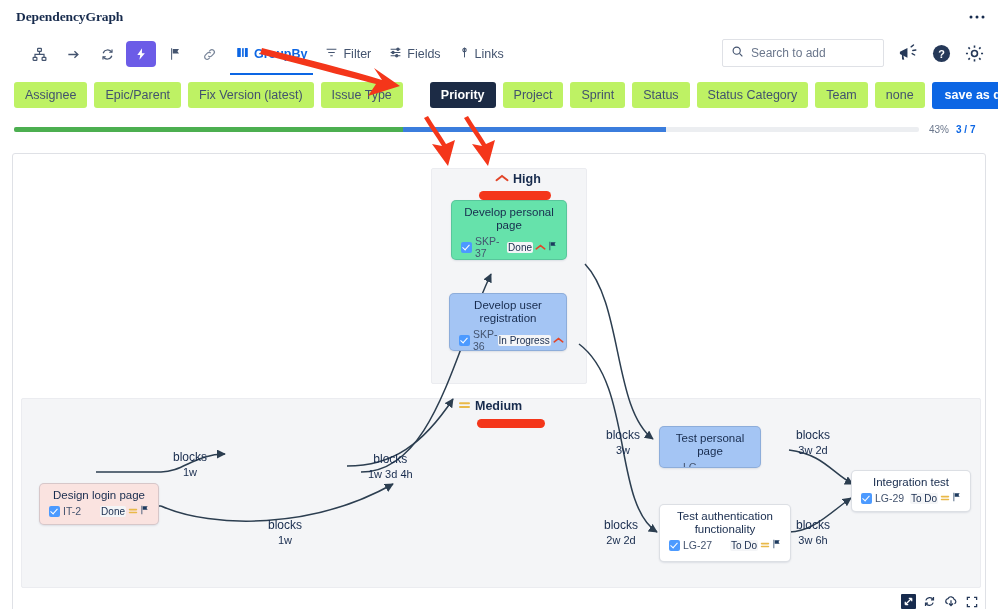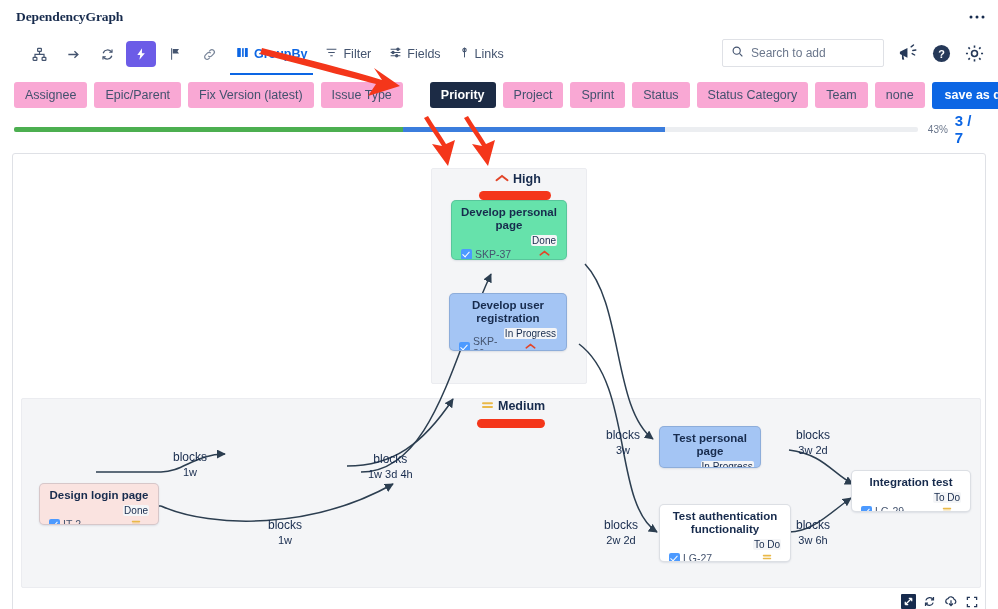--- a/index.html
+++ b/index.html
@@ -61,69 +61,69 @@
   }
   .search-box input::placeholder { color: #6b778c; }
   .hdr-icon { color: #253858; display: flex; align-items: center; }
 
   
   .tabs-row {
     position: absolute; left: 0; top: 76px; width: 998px; height: 38px;
     display: flex; align-items: center; padding-left: 14px; gap: 7px;
   }
   .tab {
-    height: 26px; padding: 0 11px; border-radius: 3px; background: #f9a8d4;
+    height: 26px; padding: 0 11px; border-radius: 3px; background: #bef264;
     display: flex; align-items: center; font-size: 12.5px; color: #42526e;
     white-space: nowrap;
   }
   .tab.selected { background: #1c2b45; color: #ffffff; font-weight: bold; margin-left: 20px; }
   .tab.primary { background: #0c66e4; color: #ffffff; font-weight: bold; height: 27px; padding: 0 13px; }
 
   
   .progress-wrap {
     position: absolute; left: 14px; top: 122px; width: 970px; height: 14px;
     display: flex; align-items: center;
   }
   .bar { position: relative; width: 905px; height: 5px; background: #eceef1; border-radius: 2px; overflow: hidden; }
   .bar-green { position: absolute; left: 0; top: 0; height: 5px; background: #4caf50; }
   .bar-blue  { position: absolute; top: 0; height: 5px; background: #3b7ddd; }
   .pct { font-size: 10px; color: #6b778c; margin-left: 10px; }
-  .frac { font-size: 15px; color: #0c66e4; font-weight: bold; margin-left: 7px; }
+  .frac { font-size: 10px; color: #0c66e4; font-weight: bold; margin-left: 7px; }
 
   
   .canvas {
     position: absolute; left: 12px; top: 138px; width: 974px; height: 462px;
     border: 1px solid #dfe1e6; border-radius: 3px; background: #ffffff; overflow: hidden; margin-top: 15px;
   }
   .group-box { position: absolute; background: #f4f5f7; border: 1px solid #ebecf0; border-radius: 2px; }
   .group-label {
     position: absolute; display: flex; align-items: center; gap: 4px;
     font-size: 12.5px; font-weight: bold; color: #172b4d;
   }
   .redbar { position: absolute; height: 9px; background: #f4361a; border-radius: 5px; }
 
   .node {
     position: absolute; border-radius: 5px; border: 1px solid rgba(9,30,66,0.14);
     box-shadow: 0 1px 2px rgba(9,30,66,0.10);
     font-size: 11.5px; color: #172b4d; overflow: hidden;
   }
   .node .title {
-    text-align: center; padding: 5px 6px 2px; line-height: 13px; font-size: 11.5px; font-weight: bold;
+    text-align: center; padding: 5px 6px 2px; line-height: 13px; font-size: 11.5px;
   }
   .node .meta {
     display: flex; align-items: center; justify-content: space-between;
     padding: 1px 9px 4px; gap: 0;
   }
   .key { font-size: 10.5px; color: #44546f; display: flex; align-items: center; gap: 3px; }
   .chk { width: 11px; height: 11px; border-radius: 2px; background: #4c9aff; position: relative; flex: none; }
   .chk::after {
     content: ""; position: absolute; left: 3px; top: 1px; width: 3px; height: 6px;
     border: solid #fff; border-width: 0 1.6px 1.6px 0; transform: rotate(42deg);
   }
-  .status { font-size: 10px; color: #172b4d; display: flex; align-items: center; gap: 2px; white-space: nowrap; flex-direction: column; }
+  .status { font-size: 10px; color: #172b4d; display: flex; align-items: center; gap: 2px; white-space: nowrap; }
   .status .chipbg { background: #f4f5f7; border-radius: 2px; padding: 0 1px; }
 
   .edge-label {
     position: absolute; font-size: 12px; color: #172b4d; text-align: center; line-height: 15px;
     white-space: nowrap;
   }
   .edge-label .dur { font-size: 11px; display: block; }
 
   .canvas-ctrls {
     position: absolute; right: 6px; bottom: 5px; display: flex; align-items: center; gap: 6px;
@@ -303,21 +303,21 @@
     <div class="group-label" style="left:482px; top:18px;">
       <span>
         <svg width="14" height="9" viewBox="0 0 14 9" fill="none" stroke="#e2462a" stroke-width="2" stroke-linecap="round">
           <path d="M1.5 6.2L7 2l5.5 4.2"></path>
         </svg>
       </span>
       <span>High</span>
     </div>
     <div class="redbar" style="left:466px; top:37px; width:72px;"></div>
 
-    <div class="group-label" style="left:468px; top:245px;">
+    <div class="group-label" style="left:445px; top:245px;">
       <span>
         <svg width="13" height="10" viewBox="0 0 13 10" stroke="#e9b949" stroke-width="2" stroke-linecap="round">
           <path d="M2 3.2h9M2 7h9"></path>
         </svg>
       </span>
       <span>Medium</span>
     </div>
     <div class="redbar" style="left:464px; top:265px; width:68px;"></div>
 
     <svg class="overlay" width="974" height="462">

